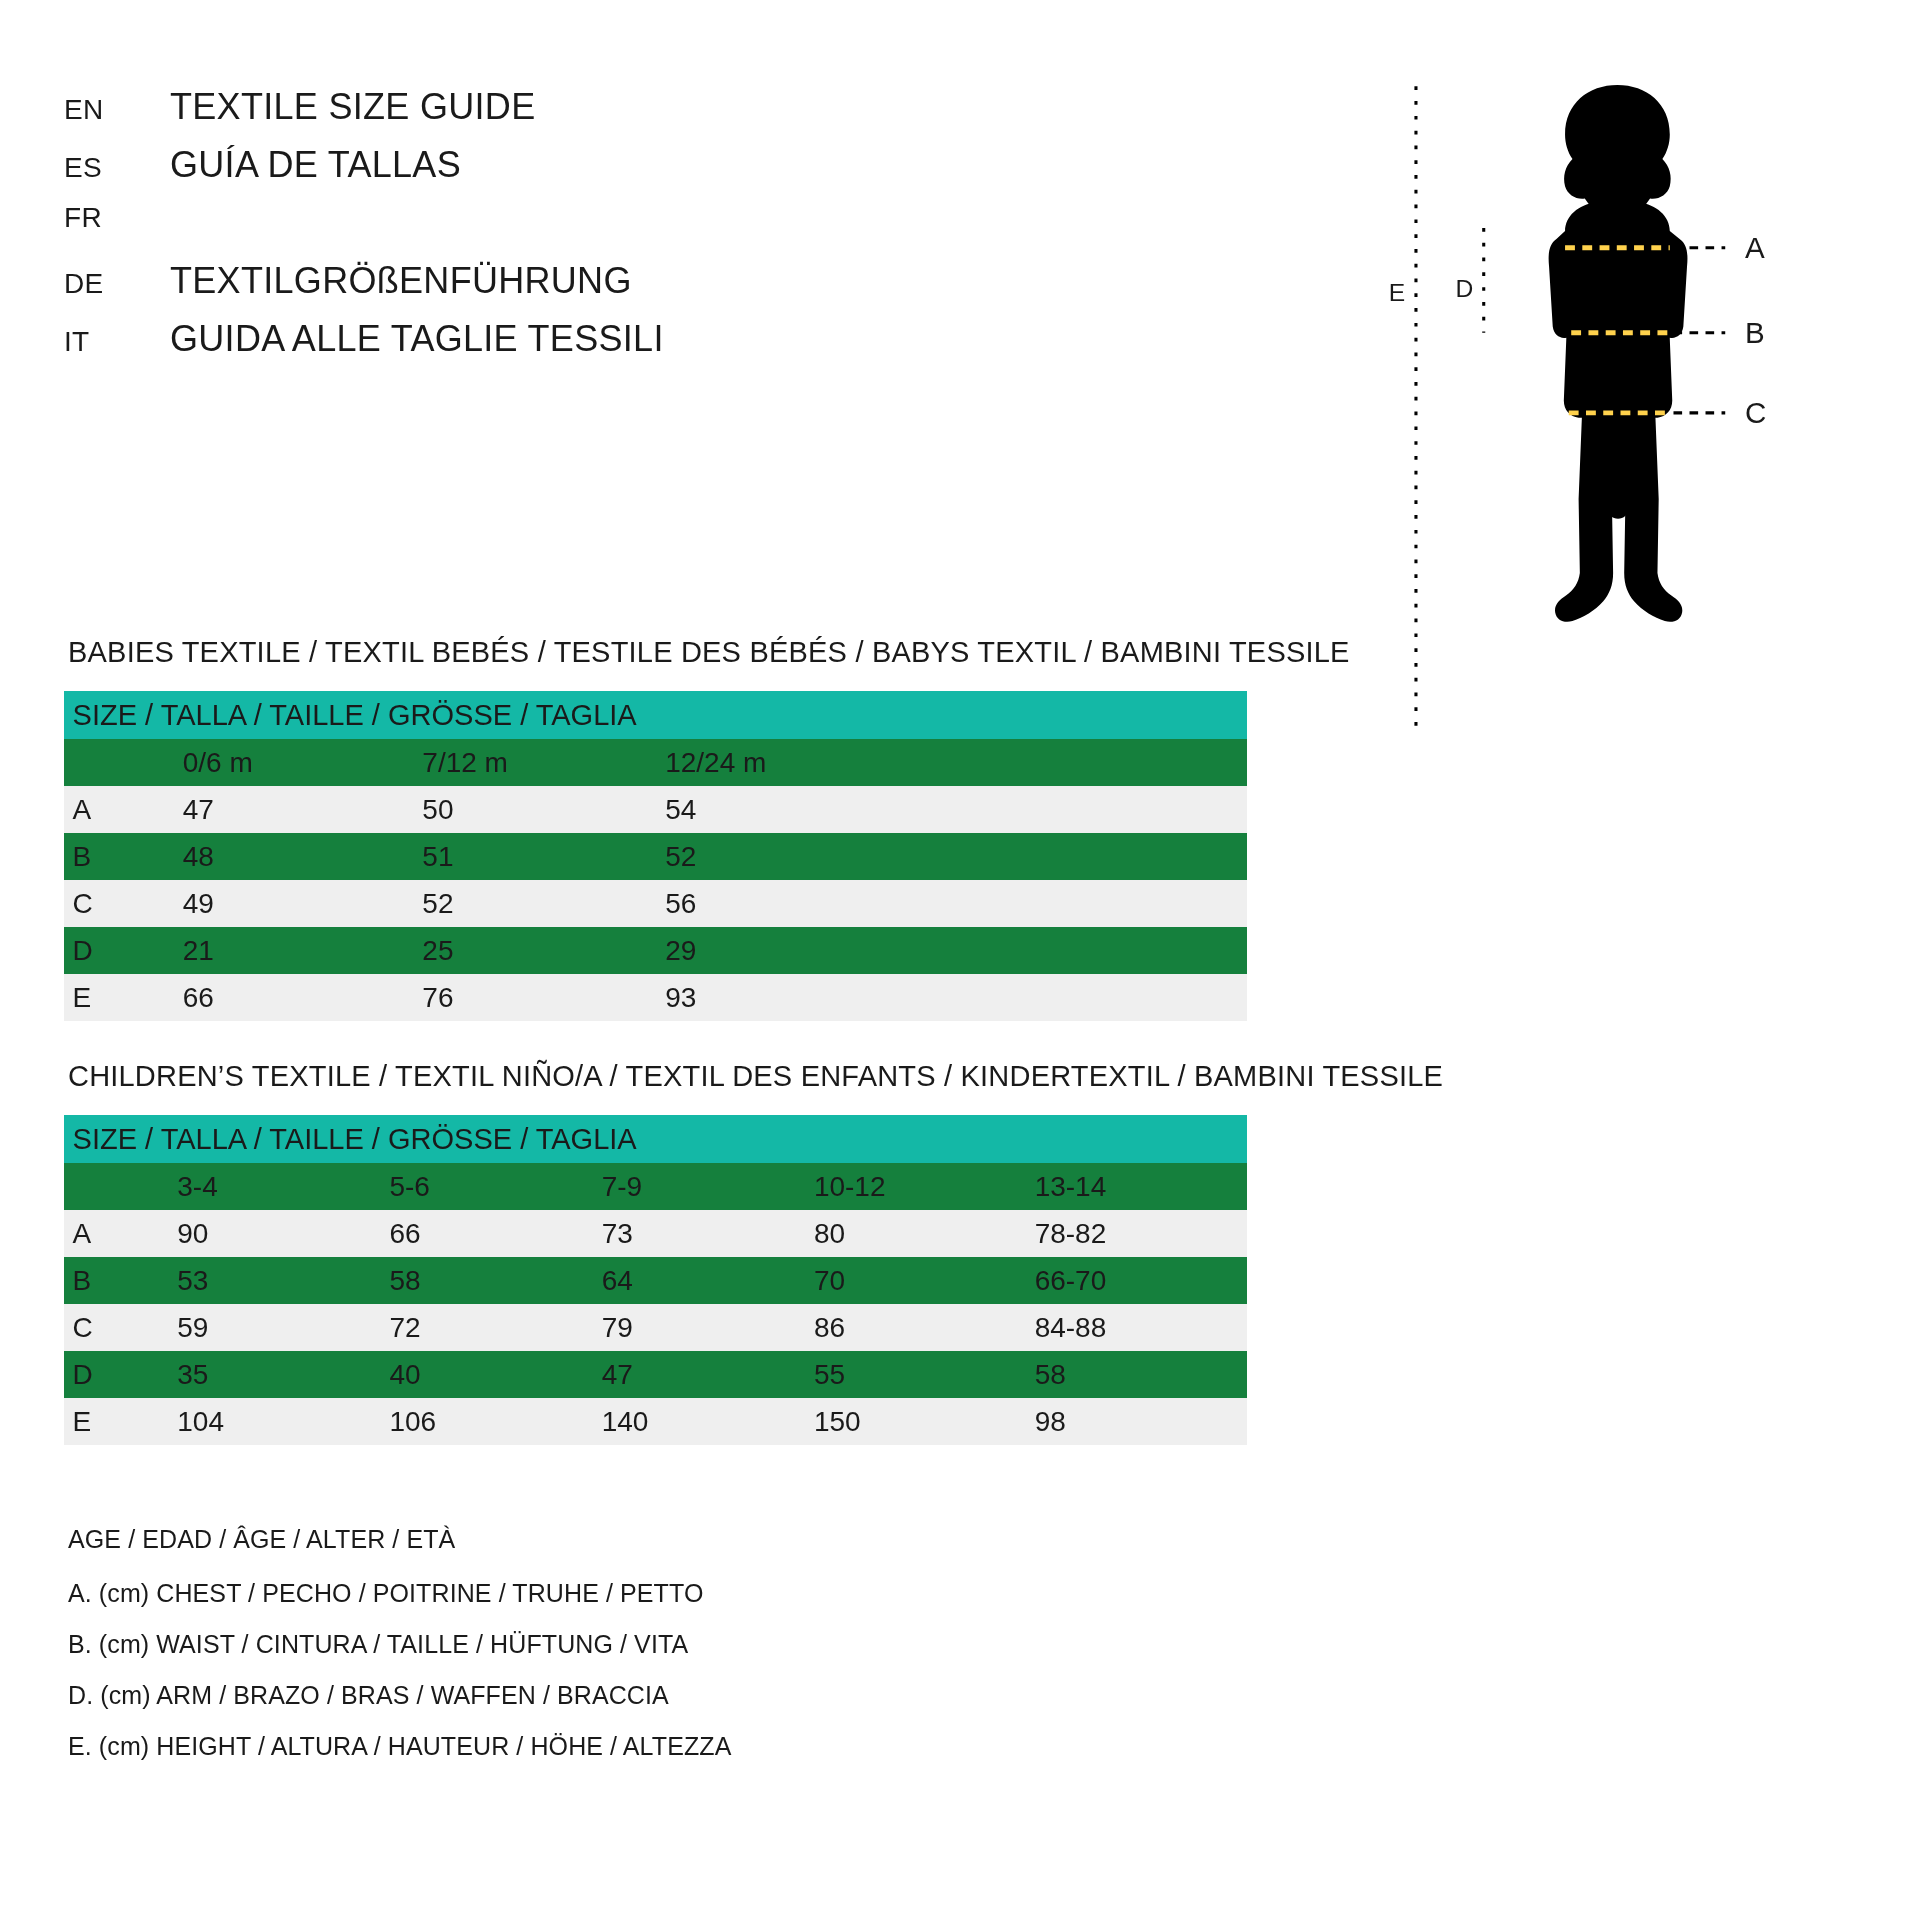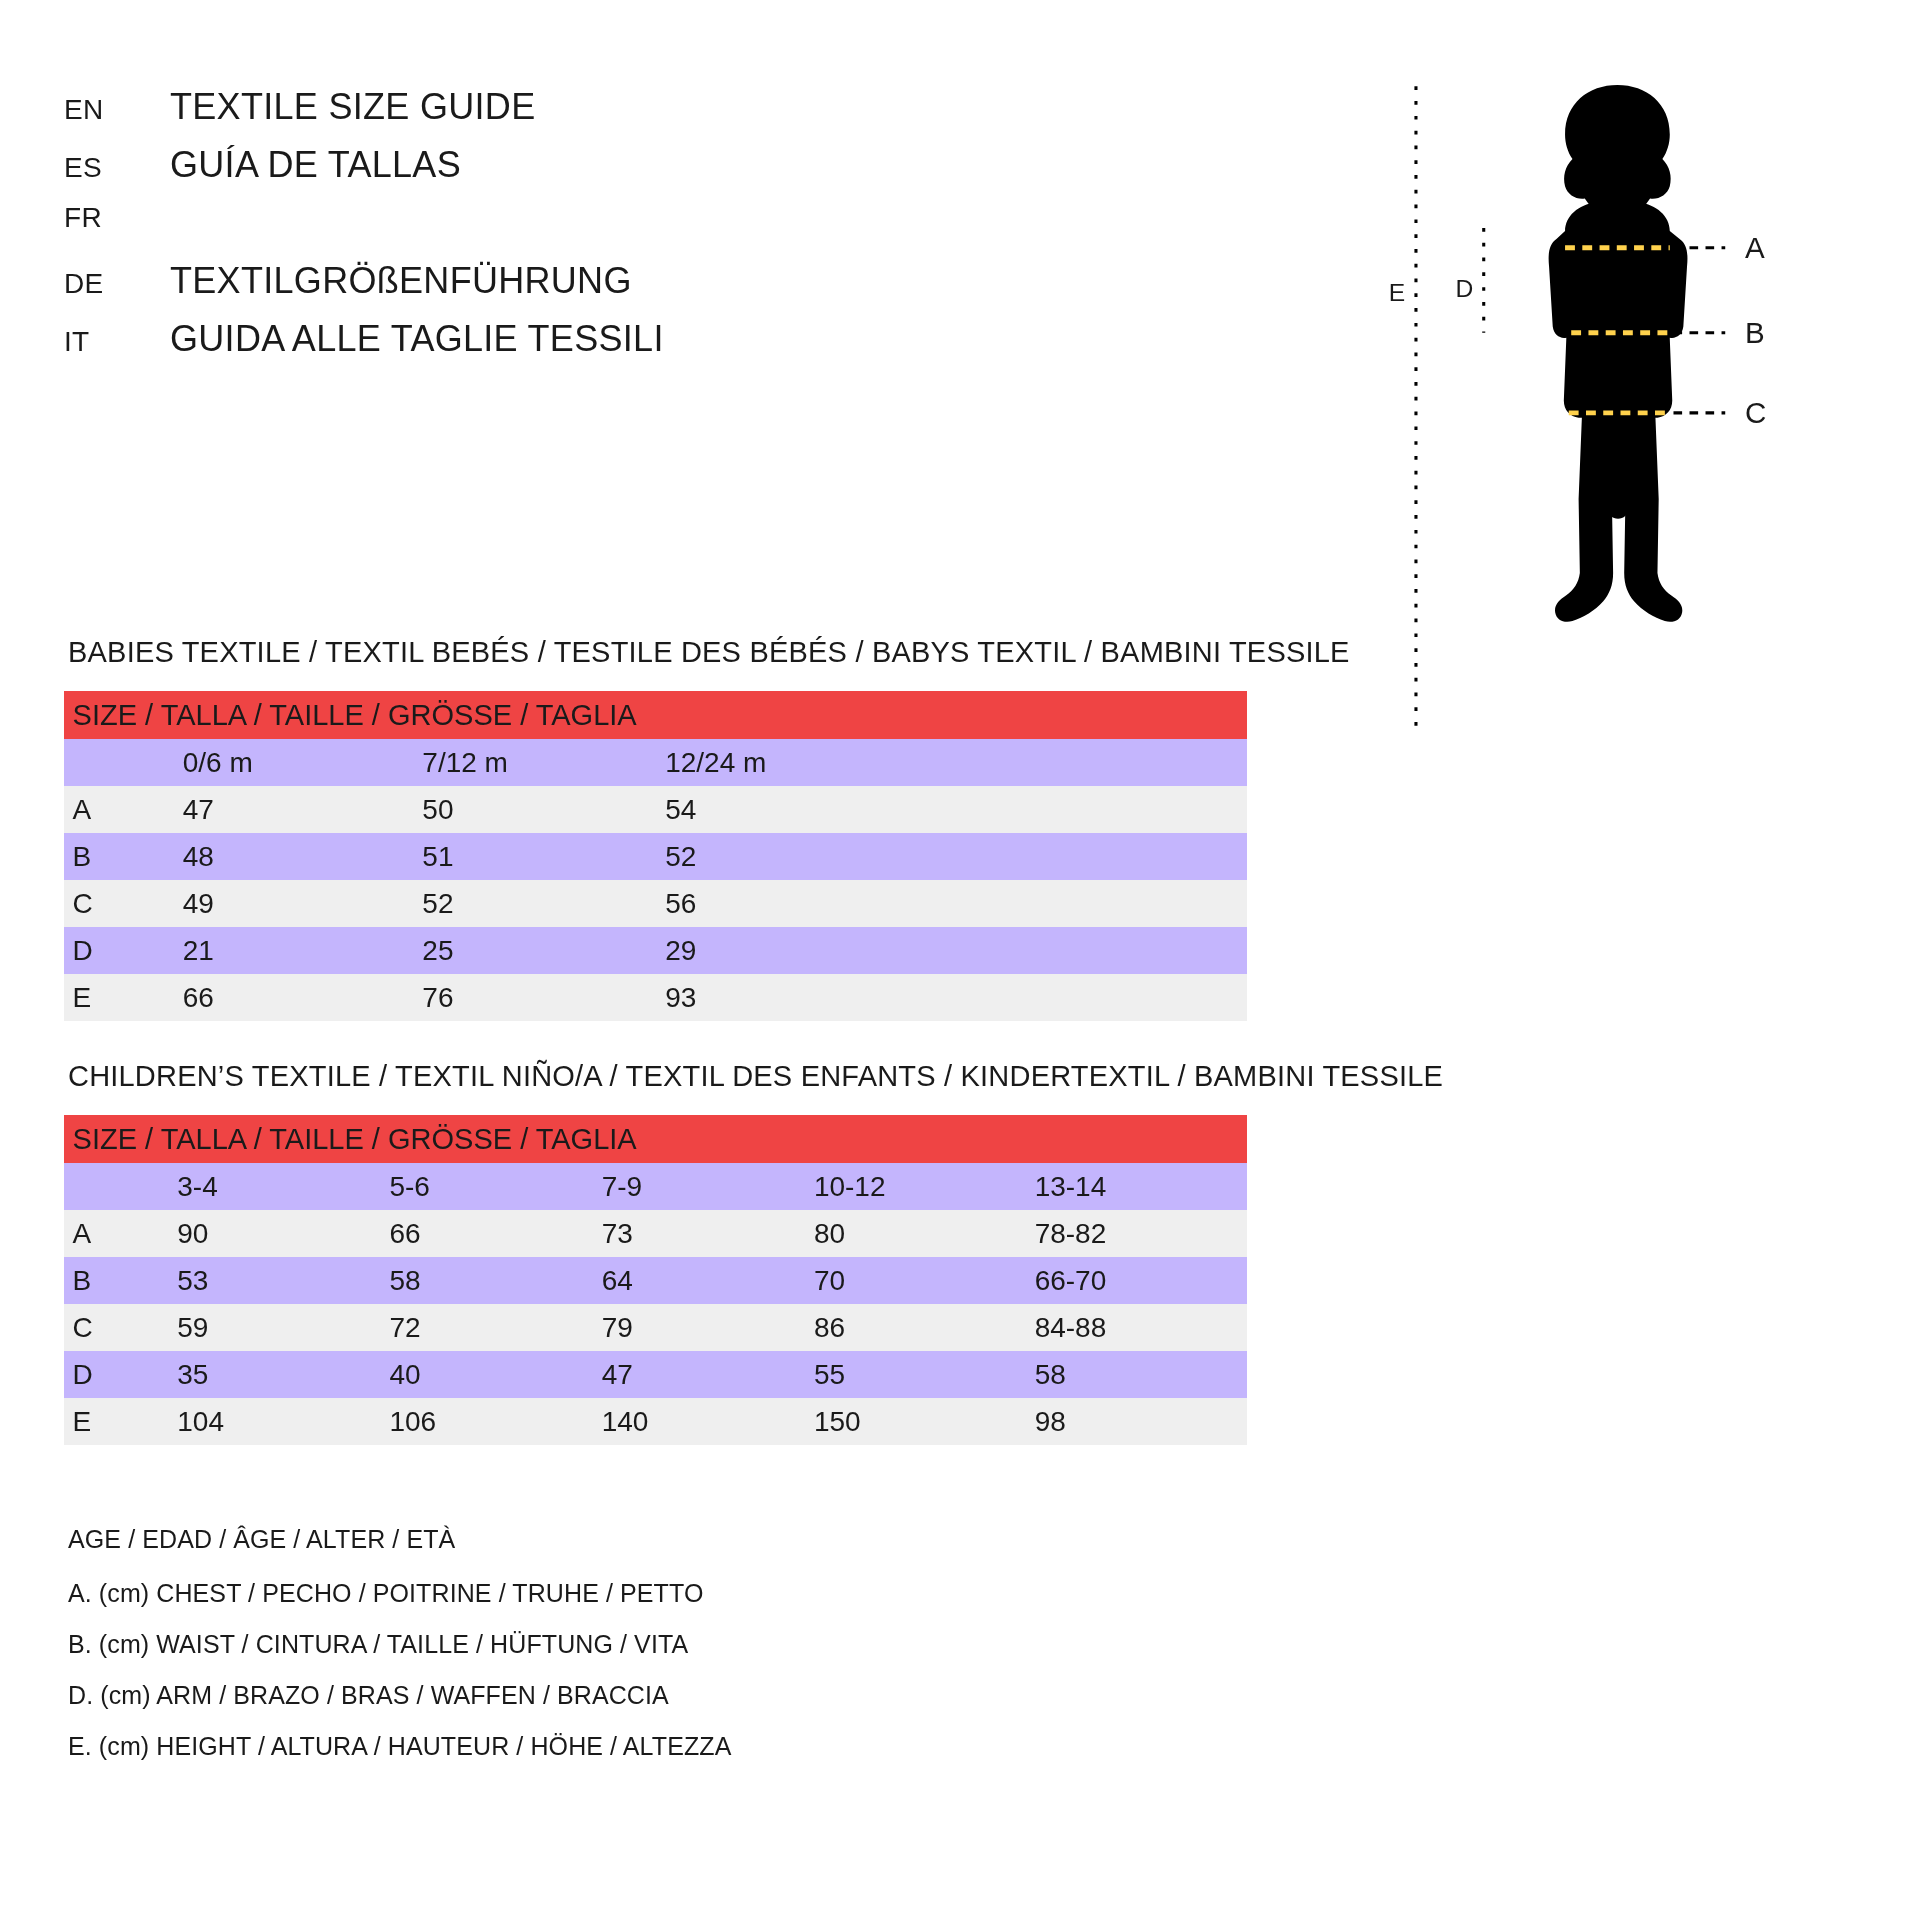--- a/index.html
+++ b/index.html
@@ -72,29 +72,29 @@
   #babies-table { left: 64px; top: 691px; width: 1183px; }
   #children-table { left: 64px; top: 1115px; width: 1183px; }
 
   .size-table tr { height: 47px; }
   .size-table td {
     padding: 0;
     vertical-align: middle;
     white-space: nowrap;
   }
   .row-header {
-    background: #ef4444;
+    background: #14b8a6;
   }
   .row-header td {
     font-size: 29px;
     padding-left: 8.6px;
     height: 48px;
   }
   .row-shaded td { background: #efefef; }
-  .row-plain td { background: #c4b5fd; }
+  .row-plain td { background: #15803d; }
 
   .col-label {
     width: 59px;
     padding-left: 8.6px !important;
   }
   
   #babies-table .c1 { width: 209px; padding-left: 59px; }
   #babies-table .c2 { width: 209px; padding-left: 59px; }
   #babies-table .c3 { width: 705px; padding-left: 59px; }
 

